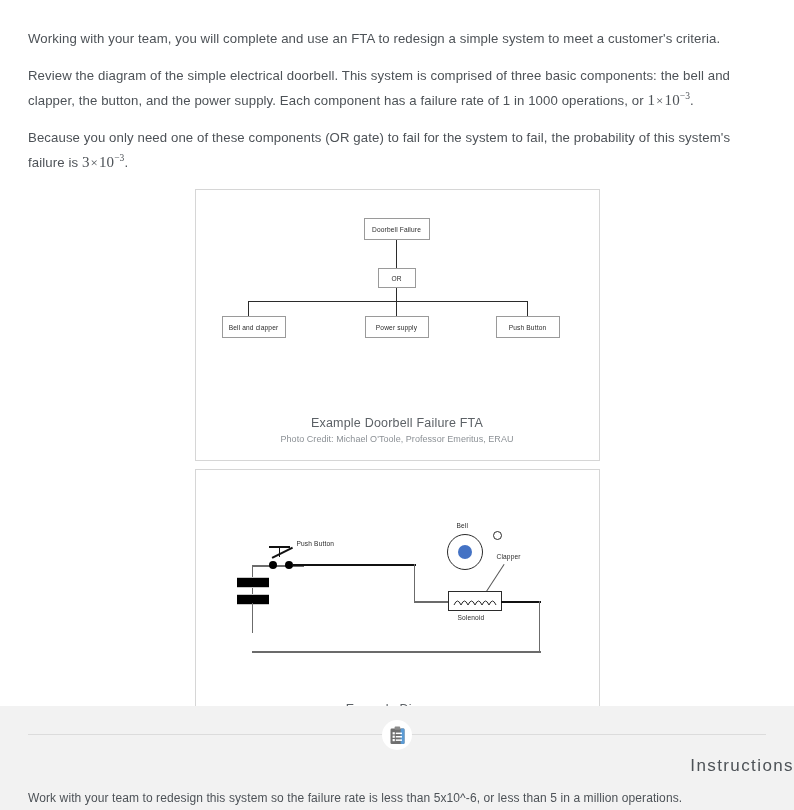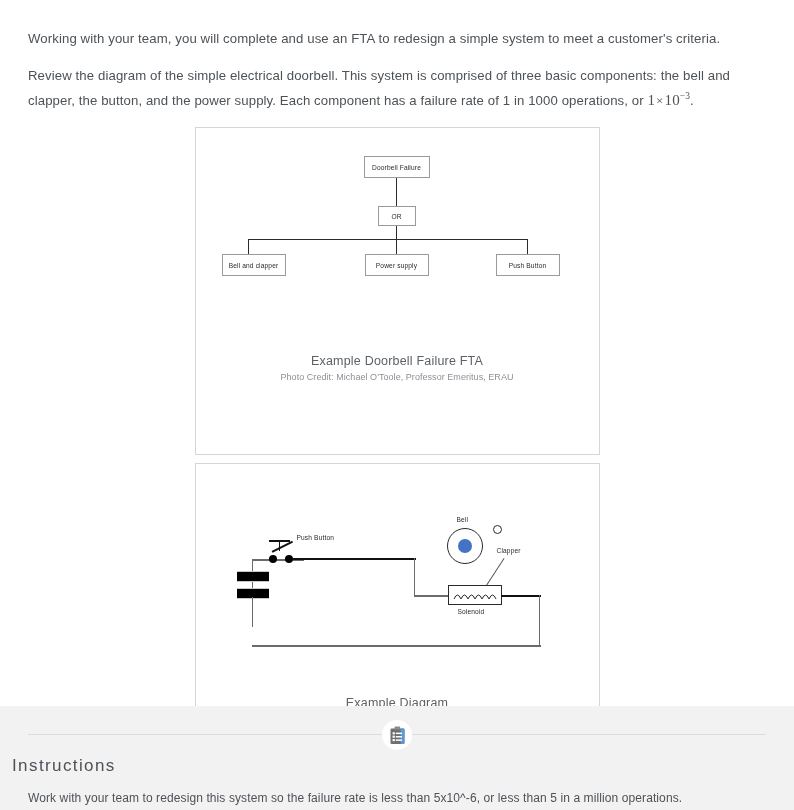--- a/index.html
+++ b/index.html
@@ -32,21 +32,21 @@
   .math sup { font-size: 9.5px; vertical-align: super; }
 
   
   .card {
     position: relative;
     margin: 0 auto;
     width: 405px;
     background: #ffffff;
     border: 1px solid #d6d6d6;
   }
-  .card-fta { height: 328px; margin-top: 8px; }
+  .card-fta { height: 272px; margin-top: 8px; }
   .card-diagram { height: 278px; margin-top: 8px; }
 
   .fig-caption {
     position: absolute;
     left: 0; right: 0;
     text-align: center;
   }
   .fig-title {
     font-size: 12.5px;
     color: #5c6166;
@@ -140,21 +140,21 @@
     width: 30px; height: 30px;
     border-radius: 50%;
     background: #ffffff;
     display: flex;
     align-items: center;
     justify-content: center;
   }
   .instructions-title {
     position: absolute;
     left: 0; right: 0; top: 50px;
-    text-align: left;
+    text-align: right;
     font-size: 17px;
     color: #4d5257;
     letter-spacing: 1.4px;
     font-weight: 400;
     padding-left: 12px;
   }
   .instructions-body {
     position: absolute;
     left: 28px; right: 28px; top: 82px;
     font-size: 12px;
@@ -164,20 +164,21 @@
   }
 </style>
 </head>
 <body>
 
 <div class="prose">
   <p>Working with your team, you will complete and use an FTA to redesign a simple system to meet a customer's criteria.</p>
 
   <p><span>Review the diagram of the simple electrical doorbell. This system is comprised of three basic components: the bell and clapper, the button, and the power supply. Each component has a failure rate of 1 in 1000 operations, or </span><span class="math"><span>1</span><span class="times">×</span><span>10</span><sup>−3</sup></span><span>.</span></p>
 
+  <p><span>Because you only need one of these components (OR gate) to fail for the system to fail, the probability of this system's failure is </span><span class="math"><span>3</span><span class="times">×</span><span>10</span><sup>−3</sup></span><span>.</span></p>
 </div>
 
 <div class="card card-fta">
   <div class="fta-wrap">
 
     <div class="fta-box" style="left:168px; top:28px; width:66px; height:22px;">Doorbell Failure</div>
 
     <div class="fta-line" style="left:200px; top:50px; width:1.4px; height:28px;"></div>
 
     <div class="fta-box" style="left:182px; top:78px; width:38px; height:20px;">OR</div>

